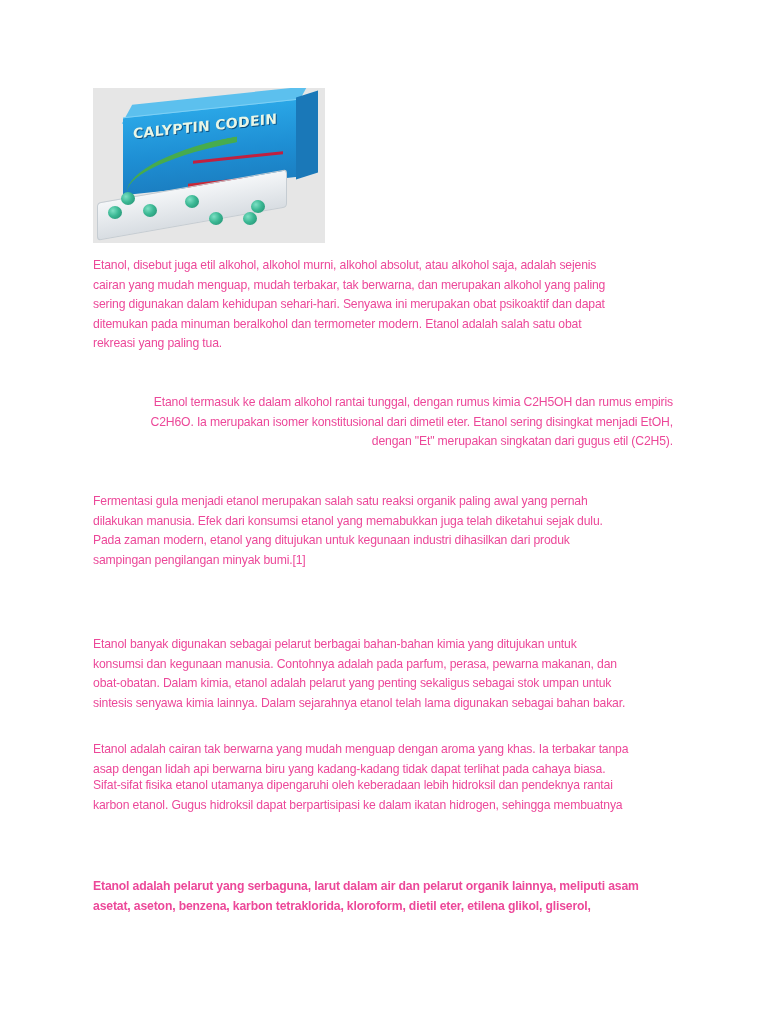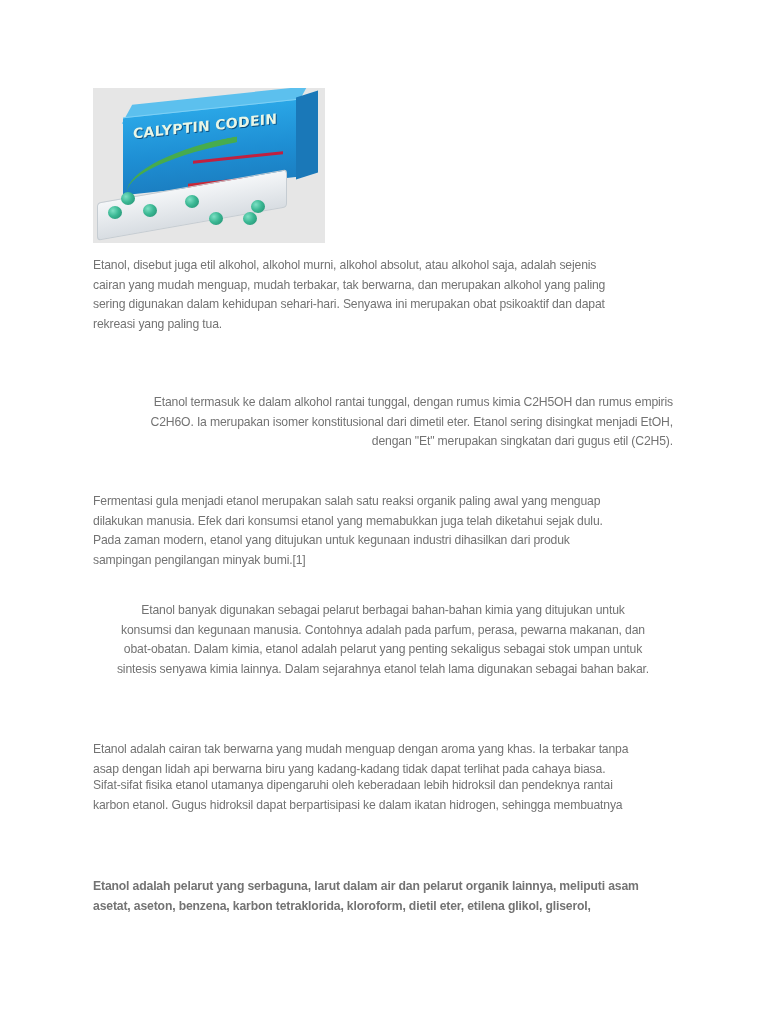--- a/index.html
+++ b/index.html
@@ -51,21 +51,21 @@
       transform: skewY(-10deg);
     }
     .pill {
       position: absolute; width: 14px; height: 13px; border-radius: 50%;
       background: radial-gradient(circle at 35% 35%, #7de0c4 0%, #3bb894 45%, #1f8a6c 100%);
     }
 
     .text {
       position: absolute; left: 93px; width: 580px;
       font-family: "Liberation Sans", sans-serif; font-size: 12.2px; line-height: 19.5px;
-      color: #737373; letter-spacing: -0.15px;
+      color: #ec4899; letter-spacing: -0.15px;
     }
     .text .line { display: block; white-space: nowrap; }
   </style>
 </head>
 <body>
 
 <div class="page">
 
   <div class="figure" title="Calyptin Codein medicine box with green tablets in a blister pack">
     <div class="box-top"></div>
@@ -82,37 +82,38 @@
     <div class="pill" style="left:92px; top:107px;"></div>
     <div class="pill" style="left:116px; top:124px;"></div>
     <div class="pill" style="left:150px; top:124px;"></div>
     <div class="pill" style="left:158px; top:112px;"></div>
   </div>
 
   <div class="text" style="top:256px;">
     <span class="line">Etanol, disebut juga etil alkohol, alkohol murni, alkohol absolut, atau alkohol saja, adalah sejenis</span>
     <span class="line">cairan yang mudah menguap, mudah terbakar, tak berwarna, dan merupakan alkohol yang paling</span>
     <span class="line">sering digunakan dalam kehidupan sehari-hari. Senyawa ini merupakan obat psikoaktif dan dapat</span>
+    <span class="line">ditemukan pada minuman beralkohol dan termometer modern. Etanol adalah salah satu obat</span>
     <span class="line">rekreasi yang paling tua.</span>
   </div>
 
   <div class="text" style="top:393px;text-align:right;">
     <span class="line">Etanol termasuk ke dalam alkohol rantai tunggal, dengan rumus kimia C2H5OH dan rumus empiris</span>
     <span class="line">C2H6O. Ia merupakan isomer konstitusional dari dimetil eter. Etanol sering disingkat menjadi EtOH,</span>
     <span class="line">dengan "Et" merupakan singkatan dari gugus etil (C2H5).</span>
   </div>
 
   <div class="text" style="top:492px;">
-    <span class="line">Fermentasi gula menjadi etanol merupakan salah satu reaksi organik paling awal yang menguap</span>
+    <span class="line">Fermentasi gula menjadi etanol merupakan salah satu reaksi organik paling awal yang pernah</span>
     <span class="line">dilakukan manusia. Efek dari konsumsi etanol yang memabukkan juga telah diketahui sejak dulu.</span>
     <span class="line">Pada zaman modern, etanol yang ditujukan untuk kegunaan industri dihasilkan dari produk</span>
     <span class="line">sampingan pengilangan minyak bumi.[1]</span>
   </div>
 
-  <div class="text" style="top:601px;text-align:center;">
+  <div class="text" style="top:635px;">
     <span class="line">Etanol banyak digunakan sebagai pelarut berbagai bahan-bahan kimia yang ditujukan untuk</span>
     <span class="line">konsumsi dan kegunaan manusia. Contohnya adalah pada parfum, perasa, pewarna makanan, dan</span>
     <span class="line">obat-obatan. Dalam kimia, etanol adalah pelarut yang penting sekaligus sebagai stok umpan untuk</span>
     <span class="line">sintesis senyawa kimia lainnya. Dalam sejarahnya etanol telah lama digunakan sebagai bahan bakar.</span>
   </div>
 
   <div class="text" style="top:732px;margin-top:8px;">
     <span class="line">Etanol adalah cairan tak berwarna yang mudah menguap dengan aroma yang khas. Ia terbakar tanpa</span>
     <span class="line">asap dengan lidah api berwarna biru yang kadang-kadang tidak dapat terlihat pada cahaya biasa.</span>
   </div>

